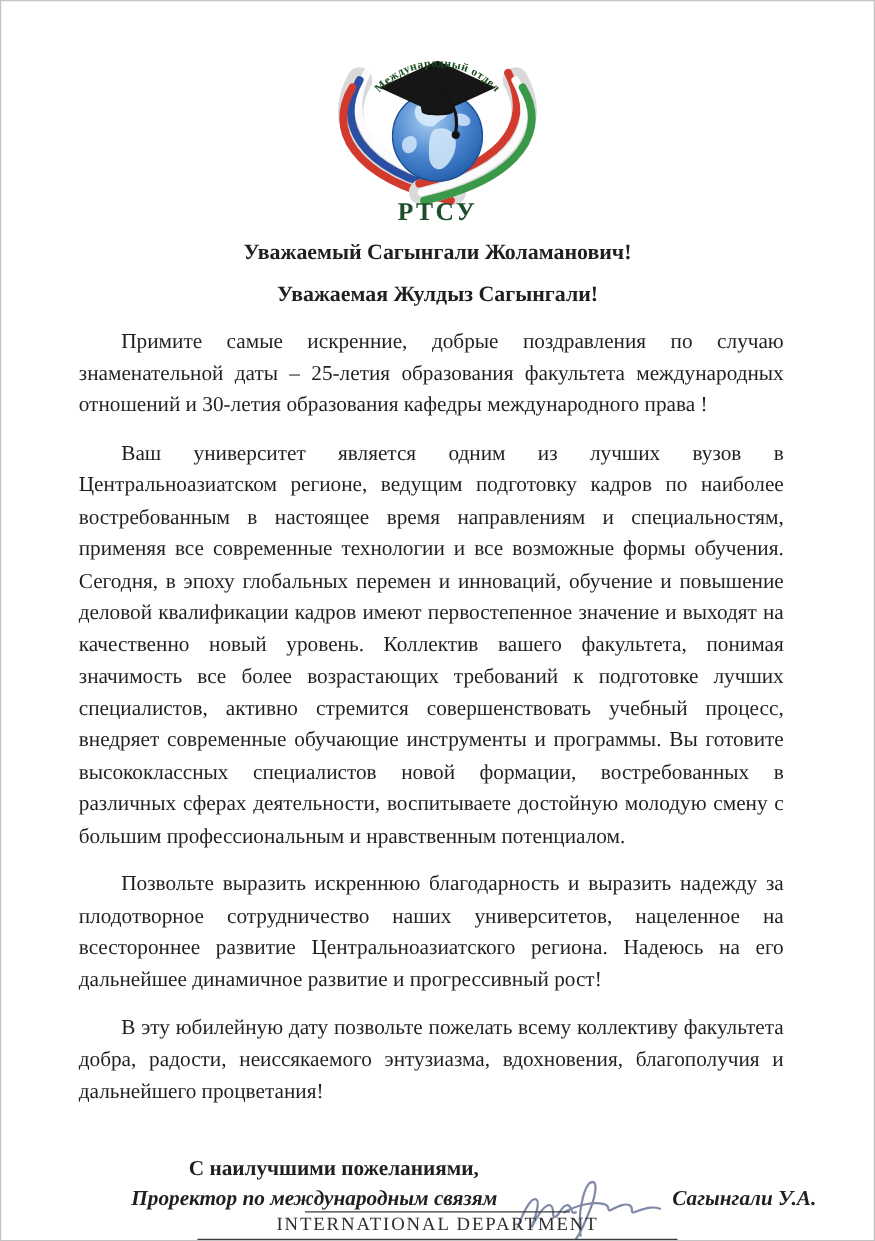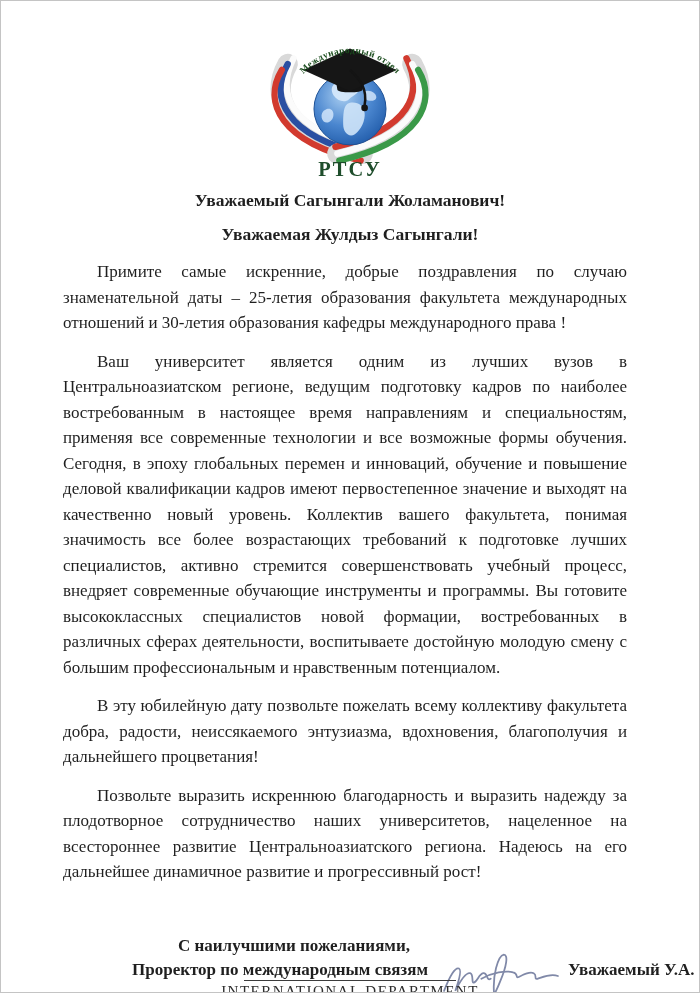--- a/index.html
+++ b/index.html
@@ -10,23 +10,23 @@
     display:flex;flex-direction:column;position:relative;overflow:hidden;
   }
   .logo-wrap{margin:30px auto 0;width:170px;text-align:center;}
   .salutations{margin-top:4px;text-align:center;}
   .salutation{font-weight:bold;font-size:17.5px;line-height:26px;margin:0 0 8px;}
   .body{padding:4px 72px 0 62px;}
   .body p{
     font-size:17px;line-height:25.5px;text-align:justify;text-indent:34px;
     margin:0 0 13px;
   }
-  .signoff{padding:0 50px 0 89px;margin-top:38px;}
+  .signoff{padding:0 50px 0 62px;margin-top:26px;}
   .closing{font-weight:bold;font-size:17px;margin:0 0 4px 88px;}
-  .sig-row{display:flex;align-items:center;}
+  .sig-row{display:flex;align-items:flex-end;font-style:italic;}
   .signer-title{font-weight:bold;font-size:17px;margin-left:42px;white-space:nowrap;}
   .sig-svg{width:122px;height:56px;margin:-14px 6px -26px 12px;flex:0 0 auto;}
   .signer-name{font-weight:bold;font-size:17px;margin-left:auto;margin-right:62px;white-space:nowrap;}
   .footer{margin-top:auto;padding-bottom:30px;text-align:center;color:#2e2e2e;}
   .rule-short{width:212px;border-top:1.6px solid #3c3c3c;margin:0 auto 1px;}
   .dept{font-size:15px;letter-spacing:1.5px;line-height:18px;font-family:Liberation Serif, serif;}
   .rule-long{width:384px;border-top:1.6px solid #3c3c3c;margin:2px auto 3px;}
   .contacts{font-size:15px;line-height:19px;}
 </style>
 </head>
@@ -83,36 +83,36 @@
   </div>
 
   <div class="salutations">
     <p class="salutation">Уважаемый Сагынгали Жоламанович!</p>
     <p class="salutation">Уважаемая Жулдыз Сагынгали!</p>
   </div>
 
   <div class="body">
     <p>Примите самые искренние, добрые поздравления по случаю знаменательной даты – 25-летия образования факультета международных отношений и 30-летия образования кафедры международного права !</p>
     <p>Ваш университет является одним из лучших вузов в Центральноазиатском регионе, ведущим подготовку кадров по наиболее востребованным в настоящее время направлениям и специальностям, применяя все современные технологии и все возможные формы обучения. Сегодня, в эпоху глобальных перемен и инноваций, обучение и повышение деловой квалификации кадров имеют первостепенное значение и выходят на качественно новый уровень. Коллектив вашего факультета, понимая значимость все более возрастающих требований к подготовке лучших специалистов, активно стремится совершенствовать учебный процесс, внедряет современные обучающие инструменты и программы. Вы готовите высококлассных специалистов новой формации, востребованных в различных сферах деятельности, воспитываете достойную молодую смену с большим профессиональным и нравственным потенциалом.</p>
+    <p>Позвольте выразить искреннюю благодарность и выразить надежду за плодотворное сотрудничество наших университетов, нацеленное на всестороннее развитие Центральноазиатского региона. Надеюсь на его дальнейшее динамичное развитие и прогрессивный рост!</p>
     <p>В эту юбилейную дату позвольте пожелать всему коллективу факультета добра, радости, неиссякаемого энтузиазма, вдохновения, благополучия и дальнейшего процветания!</p>
-    <p>Позвольте выразить искреннюю благодарность и выразить надежду за плодотворное сотрудничество наших университетов, нацеленное на всестороннее развитие Центральноазиатского региона. Надеюсь на его дальнейшее динамичное развитие и прогрессивный рост!</p>
   </div>
 
   <div class="signoff">
     <p class="closing">С наилучшими пожеланиями,</p>
     <div class="sig-row">
       <span class="signer-title">Проректор по международным связям</span>
       <svg class="sig-svg" viewBox="0 0 130 60" aria-hidden="true">
         <g fill="none" stroke="#8089a8" stroke-width="1.9" stroke-linecap="round">
           <path d="M4 46 C 10 30 16 20 20 22 C 24 24 18 40 16 46 C 22 34 28 26 32 27 C 36 28 33 38 36 37 C 40 36 41 28 46 27 C 51 26 49 36 54 33"></path>
           <path d="M58 53 C 55 30 62 8 68 7 C 73 7 71 20 64 36 C 60 46 57 52 54 56"></path>
           <path d="M44 33 C 56 26 70 24 78 26 C 84 27 80 33 84 31 C 90 28 96 25 100 27 C 104 29 100 34 104 33 C 110 31 118 27 126 30"></path>
         </g>
       </svg>
-      <span class="signer-name">Уважаемый У.А.</span>
+      <span class="signer-name">Сагынгали У.А.</span>
     </div>
   </div>
 
   <div class="footer">
     <div class="rule-short"></div>
     <div class="dept">INTERNATIONAL DEPARTMENT</div>
     <div class="rule-long"></div>
     <div class="contacts">Tel: (+992 37) 227 16 52; Fax: (+992 37) 227 16 52;</div>
 
   </div>

